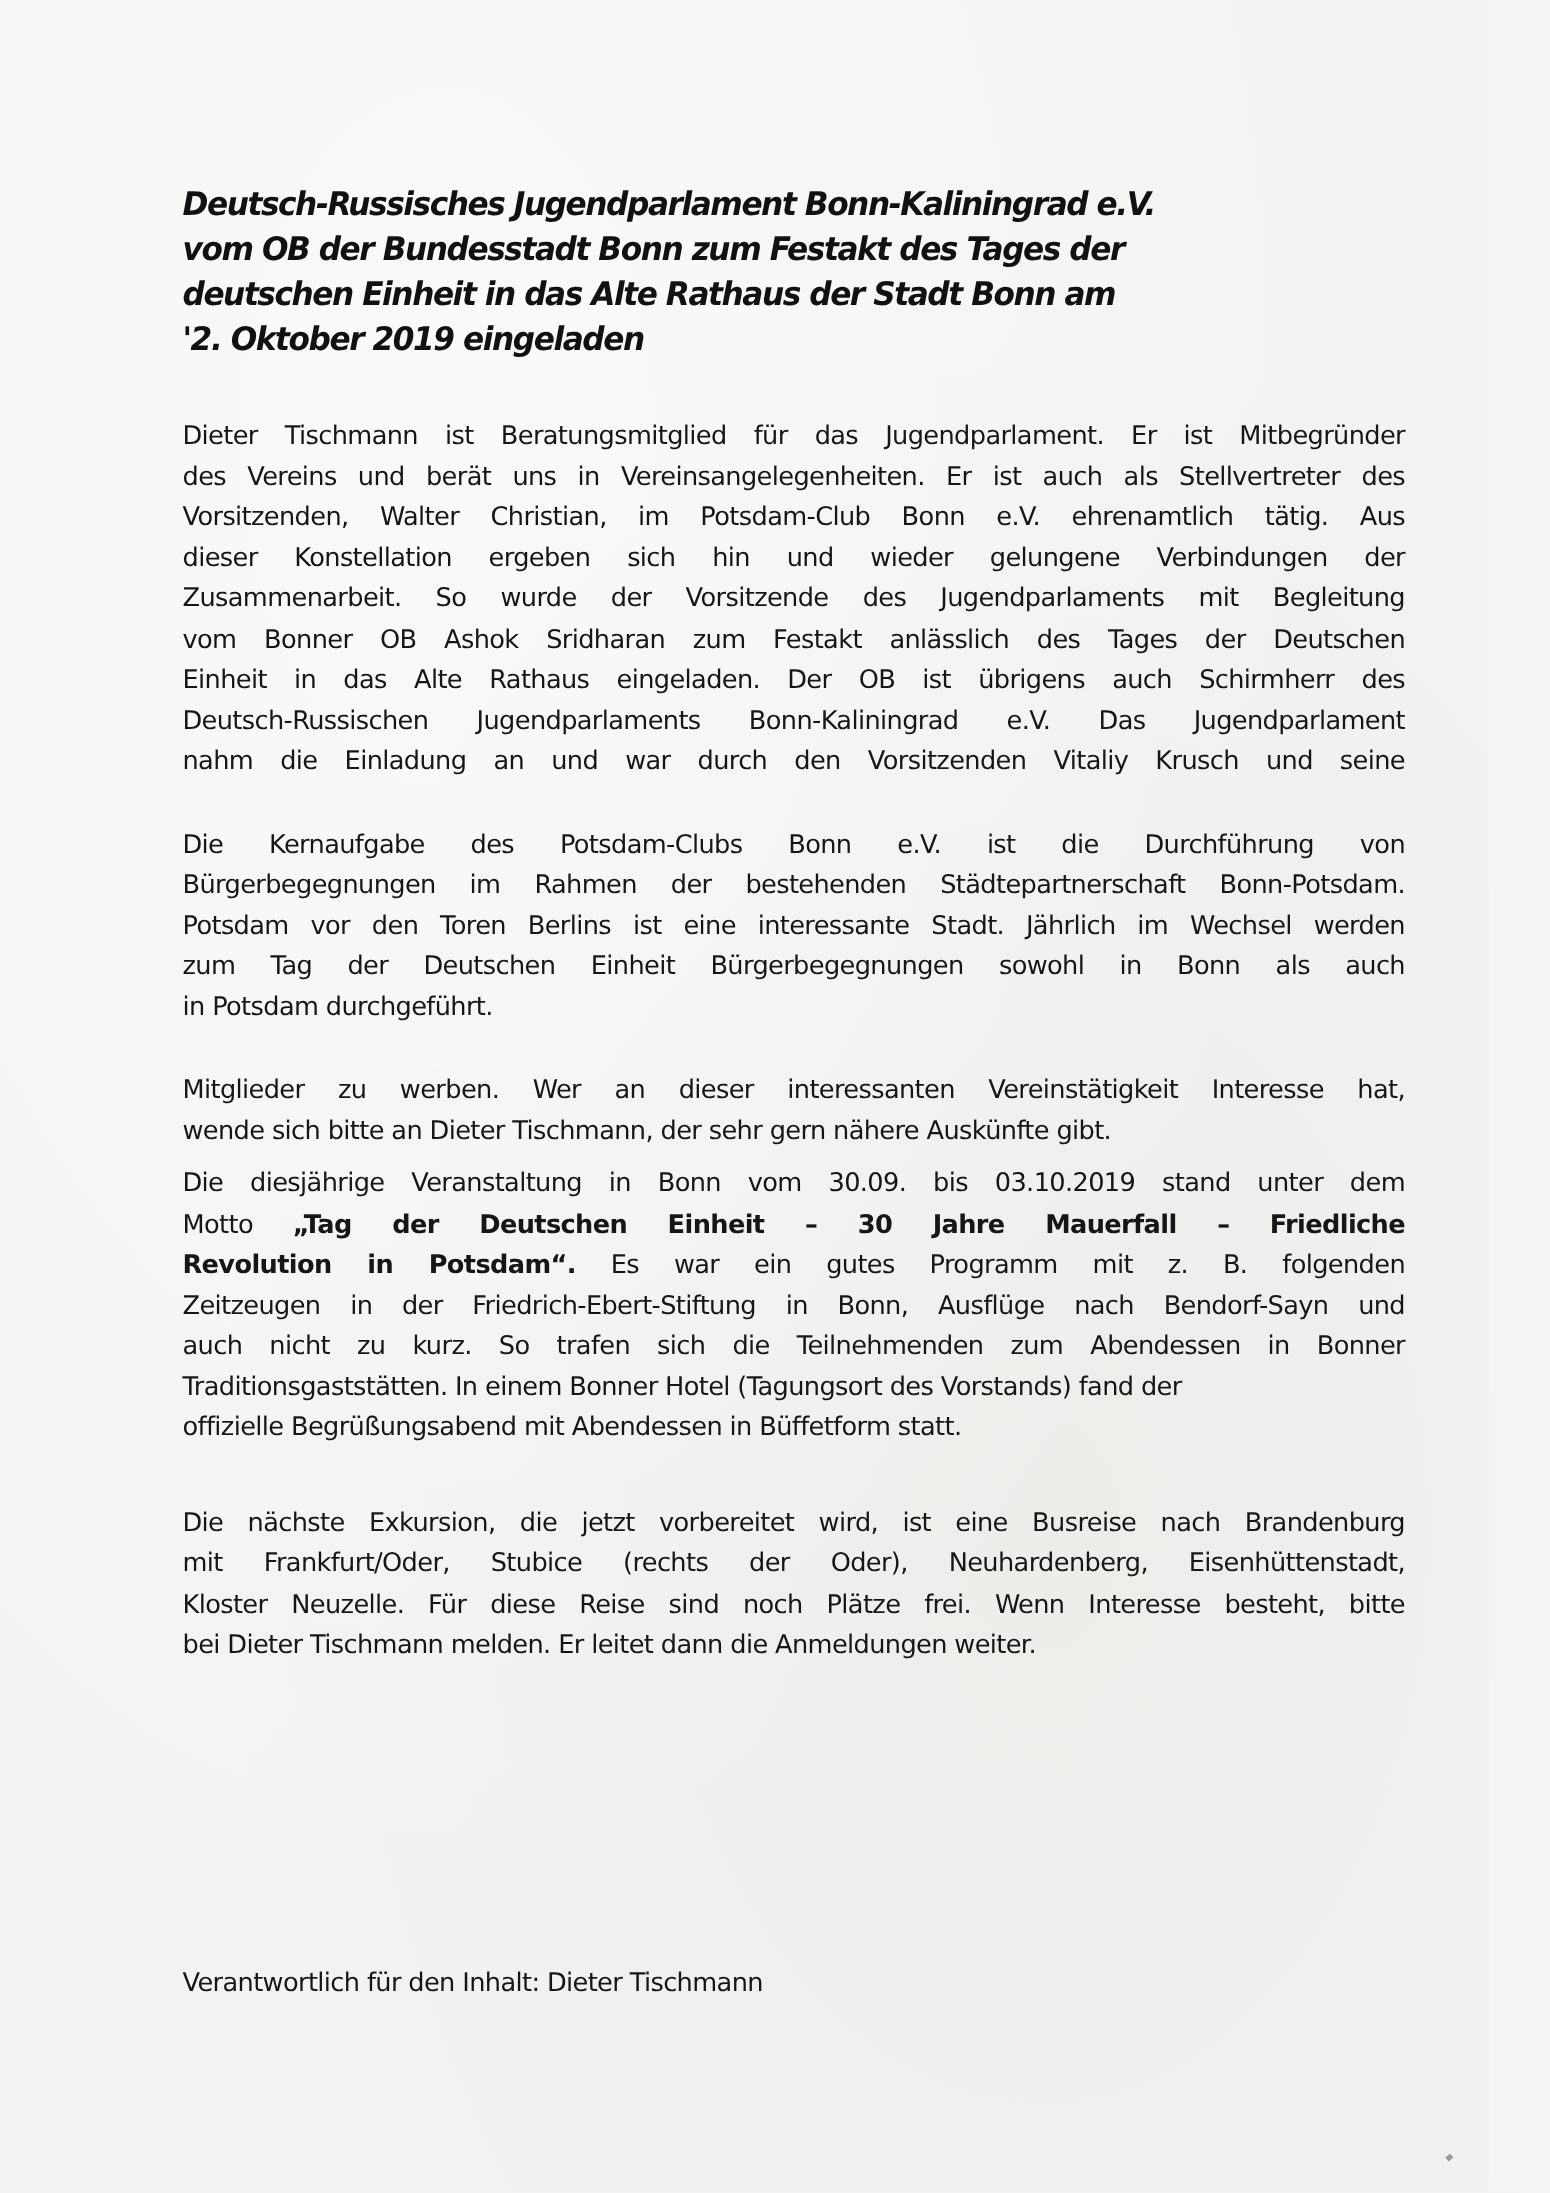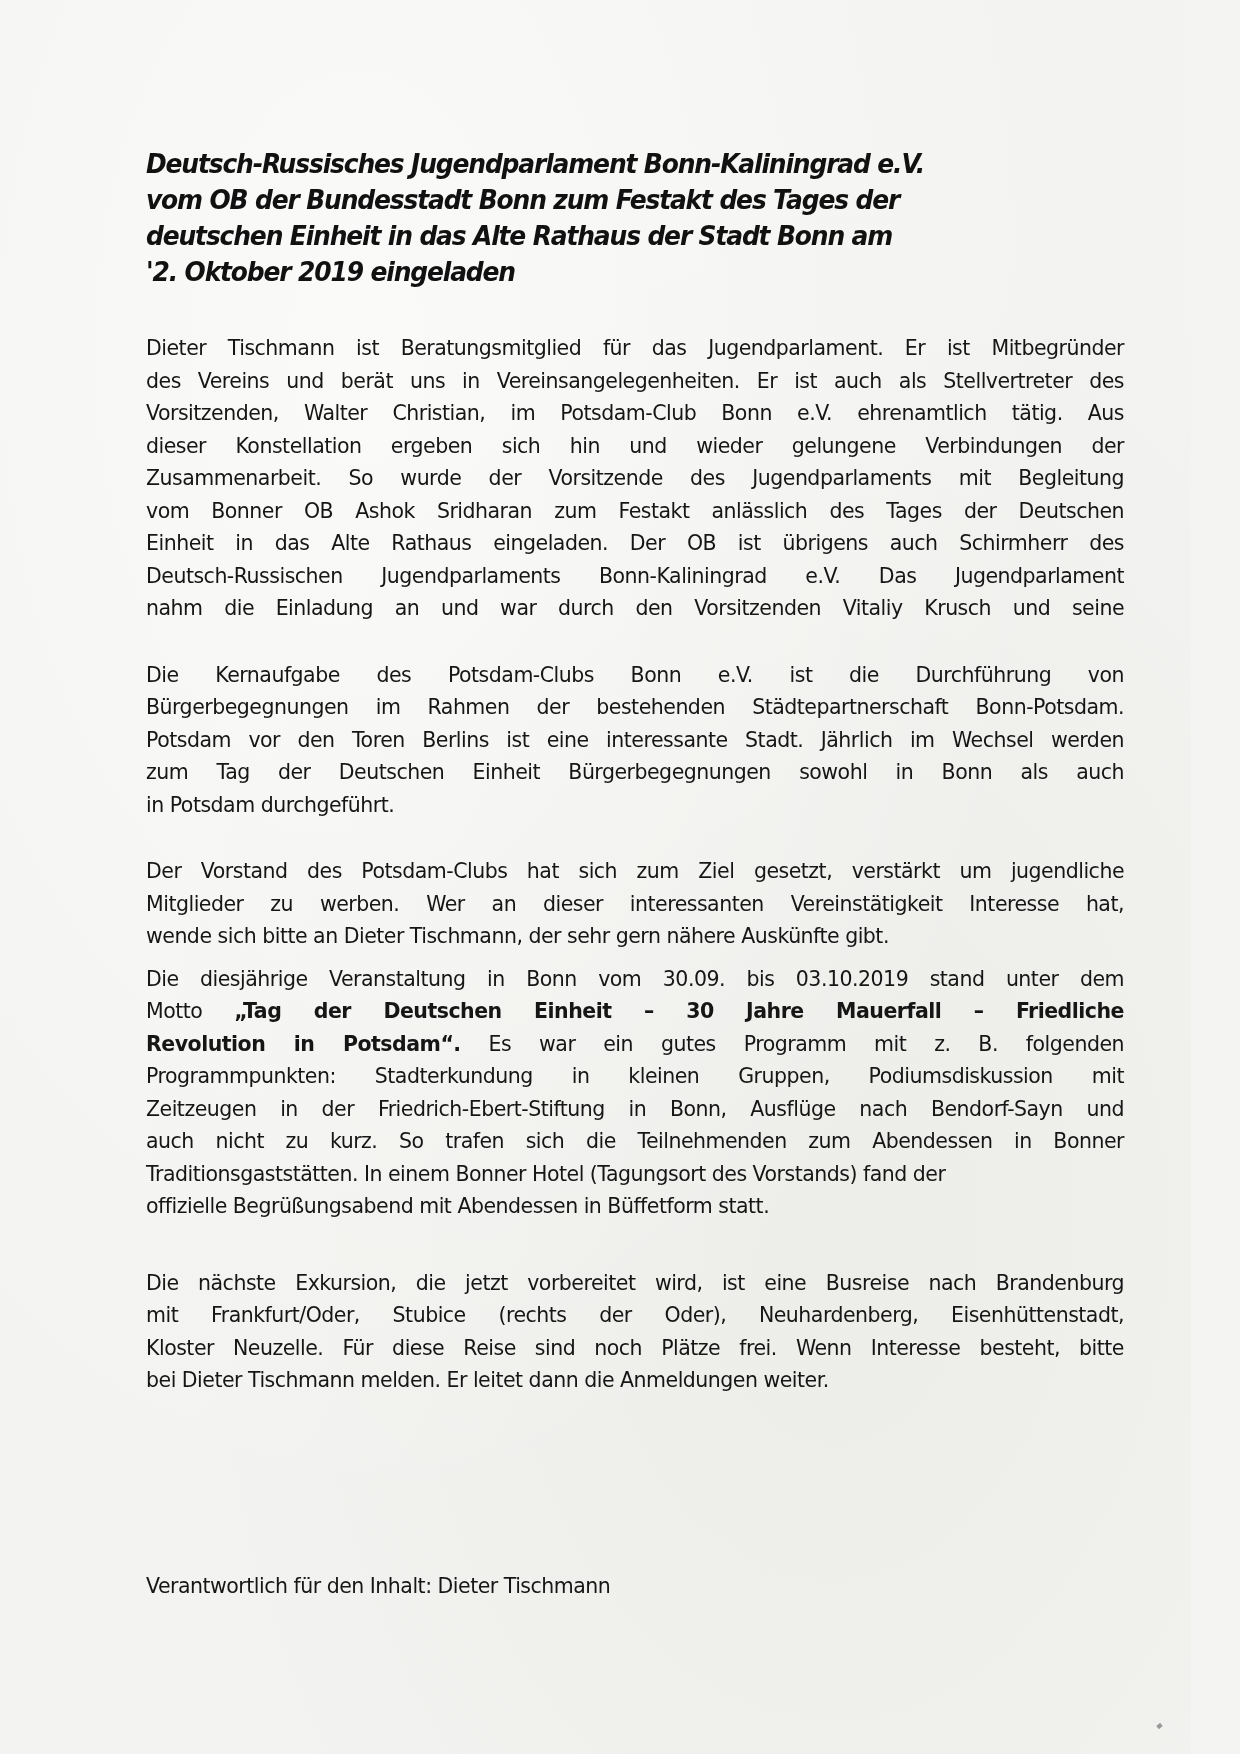--- a/index.html
+++ b/index.html
@@ -118,30 +118,28 @@
 
     <div class="para p2">
       <span class="ln">Die Kernaufgabe des Potsdam-Clubs Bonn e.V. ist die Durchführung von</span>
       <span class="ln">Bürgerbegegnungen im Rahmen der bestehenden Städtepartnerschaft Bonn-Potsdam.</span>
       <span class="ln">Potsdam vor den Toren Berlins ist eine interessante Stadt.  Jährlich im Wechsel werden</span>
       <span class="ln">zum Tag der Deutschen Einheit Bürgerbegegnungen sowohl in Bonn als auch</span>
       <span class="ln last">in Potsdam durchgeführt.</span>
     </div>
 
     <div class="para p3">
-      <span class="ln">Der Vorstand des Potsdam-Clubs hat sich zum Ziel gesetzt, verstärkt um jugendliche</span>
       <span class="ln">Mitglieder zu werben.  Wer an dieser interessanten Vereinstätigkeit  Interesse hat,</span>
       <span class="ln last">wende sich bitte an Dieter Tischmann, der sehr gern nähere Auskünfte gibt.</span>
     </div>
 
     <div class="para p4">
       <span class="ln">Die diesjährige Veranstaltung in Bonn vom 30.09. bis 03.10.2019 stand unter dem</span>
       <span class="ln"><span>Motto </span><span class="bold">„Tag der Deutschen Einheit – 30 Jahre Mauerfall – Friedliche</span></span>
       <span class="ln"><span class="bold">Revolution in Potsdam“.</span><span> Es war ein gutes Programm mit z. B. folgenden</span></span>
-      <span class="ln">Programmpunkten: Stadterkundung in kleinen Gruppen, Podiumsdiskussion mit</span>
       <span class="ln">Zeitzeugen in der Friedrich-Ebert-Stiftung in Bonn, Ausflüge nach Bendorf-Sayn und</span>
       <span class="ln">auch nicht zu kurz. So trafen sich die Teilnehmenden  zum Abendessen in Bonner</span>
       <span class="ln last">Traditionsgaststätten. In einem Bonner Hotel (Tagungsort des Vorstands) fand der</span>
       <span class="ln last">offizielle Begrüßungsabend mit Abendessen in Büffetform statt.</span>
     </div>
 
     <div class="para p5">
       <span class="ln">Die nächste Exkursion, die jetzt vorbereitet wird, ist eine Busreise nach Brandenburg</span>
       <span class="ln">mit Frankfurt/Oder, Stubice (rechts der Oder), Neuhardenberg, Eisenhüttenstadt,</span>
       <span class="ln">Kloster Neuzelle. Für diese Reise sind noch Plätze frei. Wenn Interesse besteht, bitte</span>

